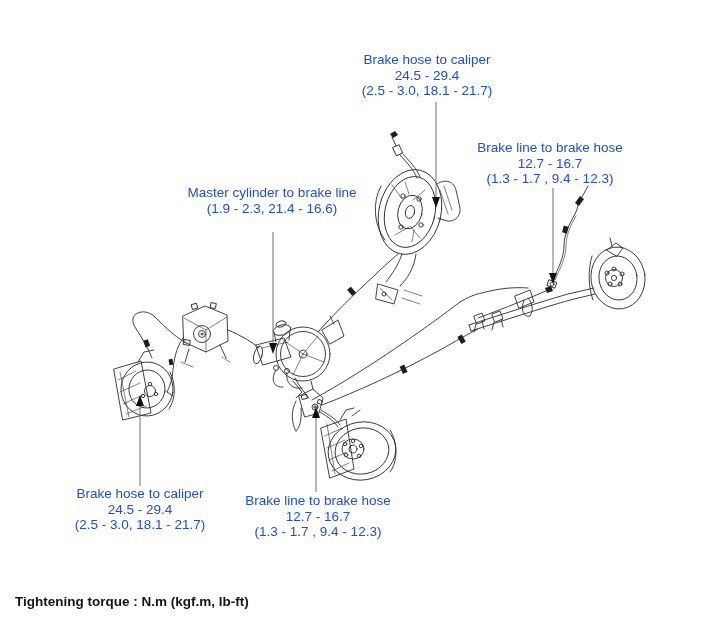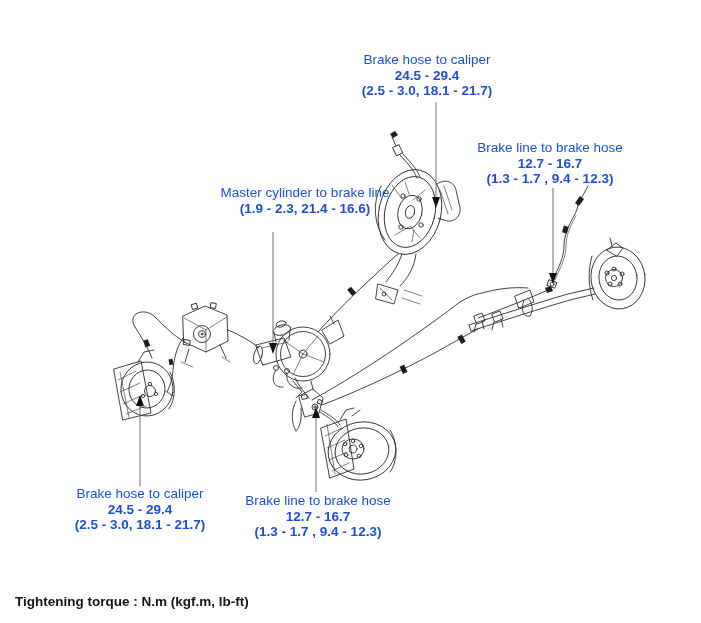--- a/index.html
+++ b/index.html
@@ -5,21 +5,21 @@
   html,body{margin:0;padding:0;background:#ffffff;}
   .canvas{
     position:relative;width:701px;height:623px;background:#ffffff;overflow:hidden;
     font-family:"Liberation Sans","DejaVu Sans",sans-serif;color:#111;
   }
   svg.art{position:absolute;left:0;top:0;}
   .callout{
     position:absolute;transform:translateX(-50%);text-align:center;
     font-size:13.5px;line-height:15.5px;white-space:nowrap;color:#1d4ed8;
   }
-  .callout .torque,.callout .alt{font-weight:700;}
+  .callout .torque,.callout .alt{font-weight:400;}
   .footer{
     position:absolute;left:15px;top:594px;font-size:13.5px;font-weight:700;color:#141414;
     white-space:nowrap;
     text-align:right;
   }
   .lineart{stroke:#2e2e2e;fill:none;stroke-width:0.9;stroke-linecap:round;stroke-linejoin:round;}
   .thin{stroke-width:0.6;}
   .darkfill{fill:#1d1d1d;stroke:none;}
   .leader{stroke:#7d7d7d;stroke-width:1.1;fill:none;}
   .arrowhead{fill:#111;stroke:none;}
@@ -207,21 +207,21 @@
     <div class="torque">24.5 - 29.4</div>
     <div class="alt">(2.5 - 3.0, 18.1 - 21.7)</div>
   </div>
 
   <div class="callout" style="left:550px;top:140px;">
     <div class="title">Brake line to brake hose</div>
     <div class="torque">12.7 - 16.7</div>
     <div class="alt">(1.3 - 1.7 , 9.4 - 12.3)</div>
   </div>
 
-  <div class="callout" style="left:272px;top:185px;margin-left:33px;">
+  <div class="callout" style="left:272px;top:185px;">
     <div class="title">Master cylinder to brake line</div>
     <div class="alt">(1.9 - 2.3, 21.4 - 16.6)</div>
   </div>
 
   <div class="callout" style="left:140px;top:486px;">
     <div class="title">Brake hose to caliper</div>
     <div class="torque">24.5 - 29.4</div>
     <div class="alt">(2.5 - 3.0, 18.1 - 21.7)</div>
   </div>
 

